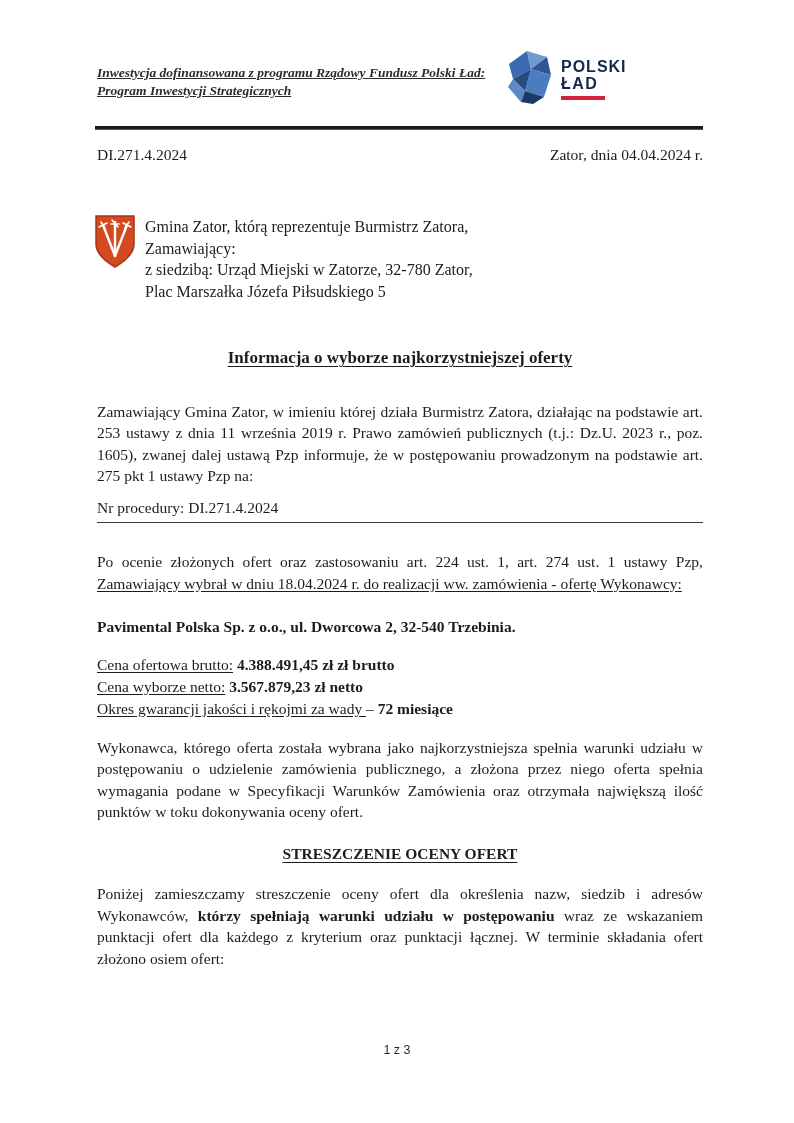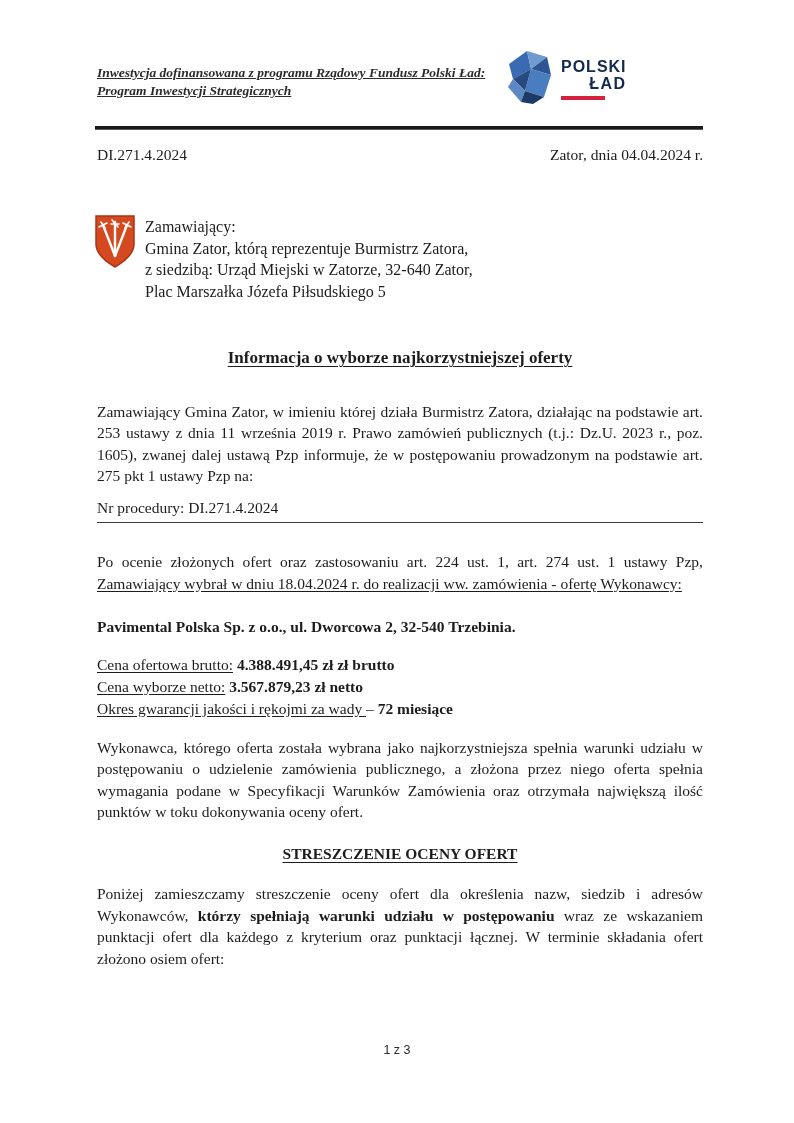--- a/index.html
+++ b/index.html
@@ -26,21 +26,20 @@
     text-decoration: underline;
     color: #2b2b2b;
   }
 
   .pl-logo {
     position: absolute;
     left: 503px; top: 48px;
     display: flex;
     align-items: center;
     gap: 8px;
-    text-align: right;
   }
   .pl-logo-text { display: flex; flex-direction: column; justify-content: center; }
   .pl-word1 {
     font-family: "Liberation Sans", sans-serif;
     font-size: 16px; font-weight: 600;
     color: #13294b; letter-spacing: 1px; line-height: 17px;
   }
   .pl-word2 {
     font-family: "Liberation Sans", sans-serif;
     font-size: 16px; font-weight: 800;
@@ -196,23 +195,23 @@
         <line x1="7" y1="8" x2="11" y2="14"></line>
         <line x1="17" y1="10" x2="25" y2="10"></line>
         <line x1="18" y1="6" x2="24" y2="13"></line>
         <line x1="29" y1="9" x2="37" y2="13"></line>
         <line x1="31" y1="14" x2="35" y2="8"></line>
       </g>
     </svg>
   </div>
 
   <div class="buyer-block">
+    <div>Gmina Zator, którą reprezentuje Burmistrz Zatora,</div>
     <div>Zamawiający:</div>
-    <div>Gmina Zator, którą reprezentuje Burmistrz Zatora,</div>
-    <div>z siedzibą: Urząd Miejski w Zatorze, 32-640 Zator,</div>
+    <div>z siedzibą: Urząd Miejski w Zatorze, 32-780 Zator,</div>
     <div>Plac Marszałka Józefa Piłsudskiego 5</div>
   </div>
 
   <div class="main">
 
     <div class="doc-title">Informacja o wyborze najkorzystniejszej oferty</div>
 
     <p class="para p-intro">Zamawiający Gmina Zator, w imieniu której działa Burmistrz Zatora, działając na podstawie art. 253 ustawy z dnia 11 września 2019 r. Prawo zamówień publicznych (t.j.: Dz.U. 2023 r., poz. 1605), zwanej dalej ustawą Pzp informuje, że w postępowaniu prowadzonym na podstawie art. 275 pkt 1 ustawy Pzp na:</p>
 
 

